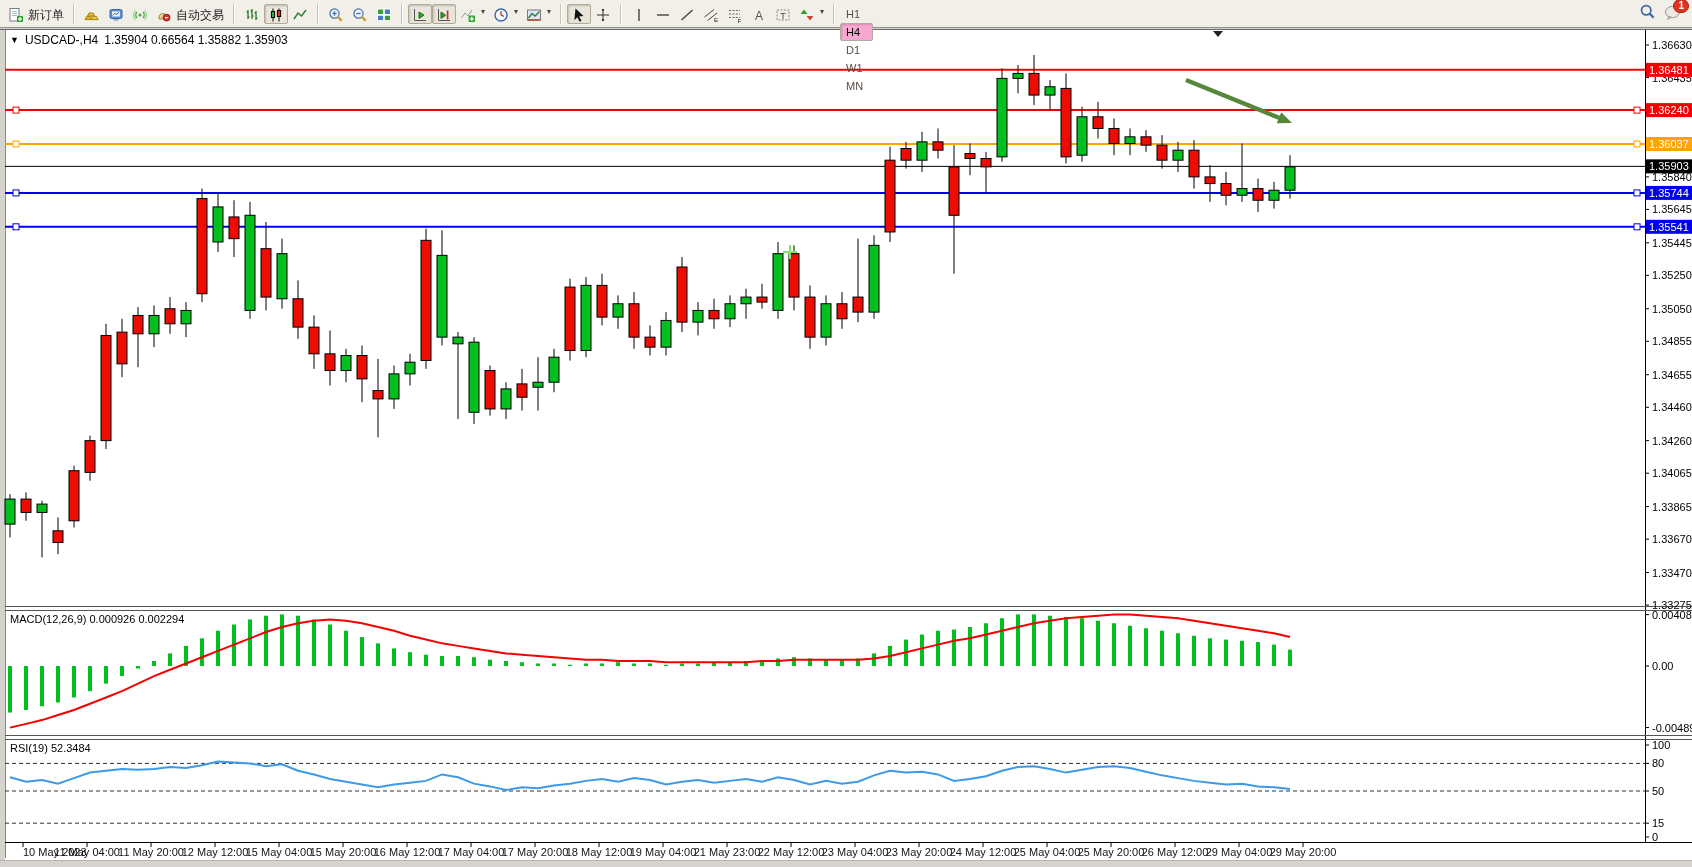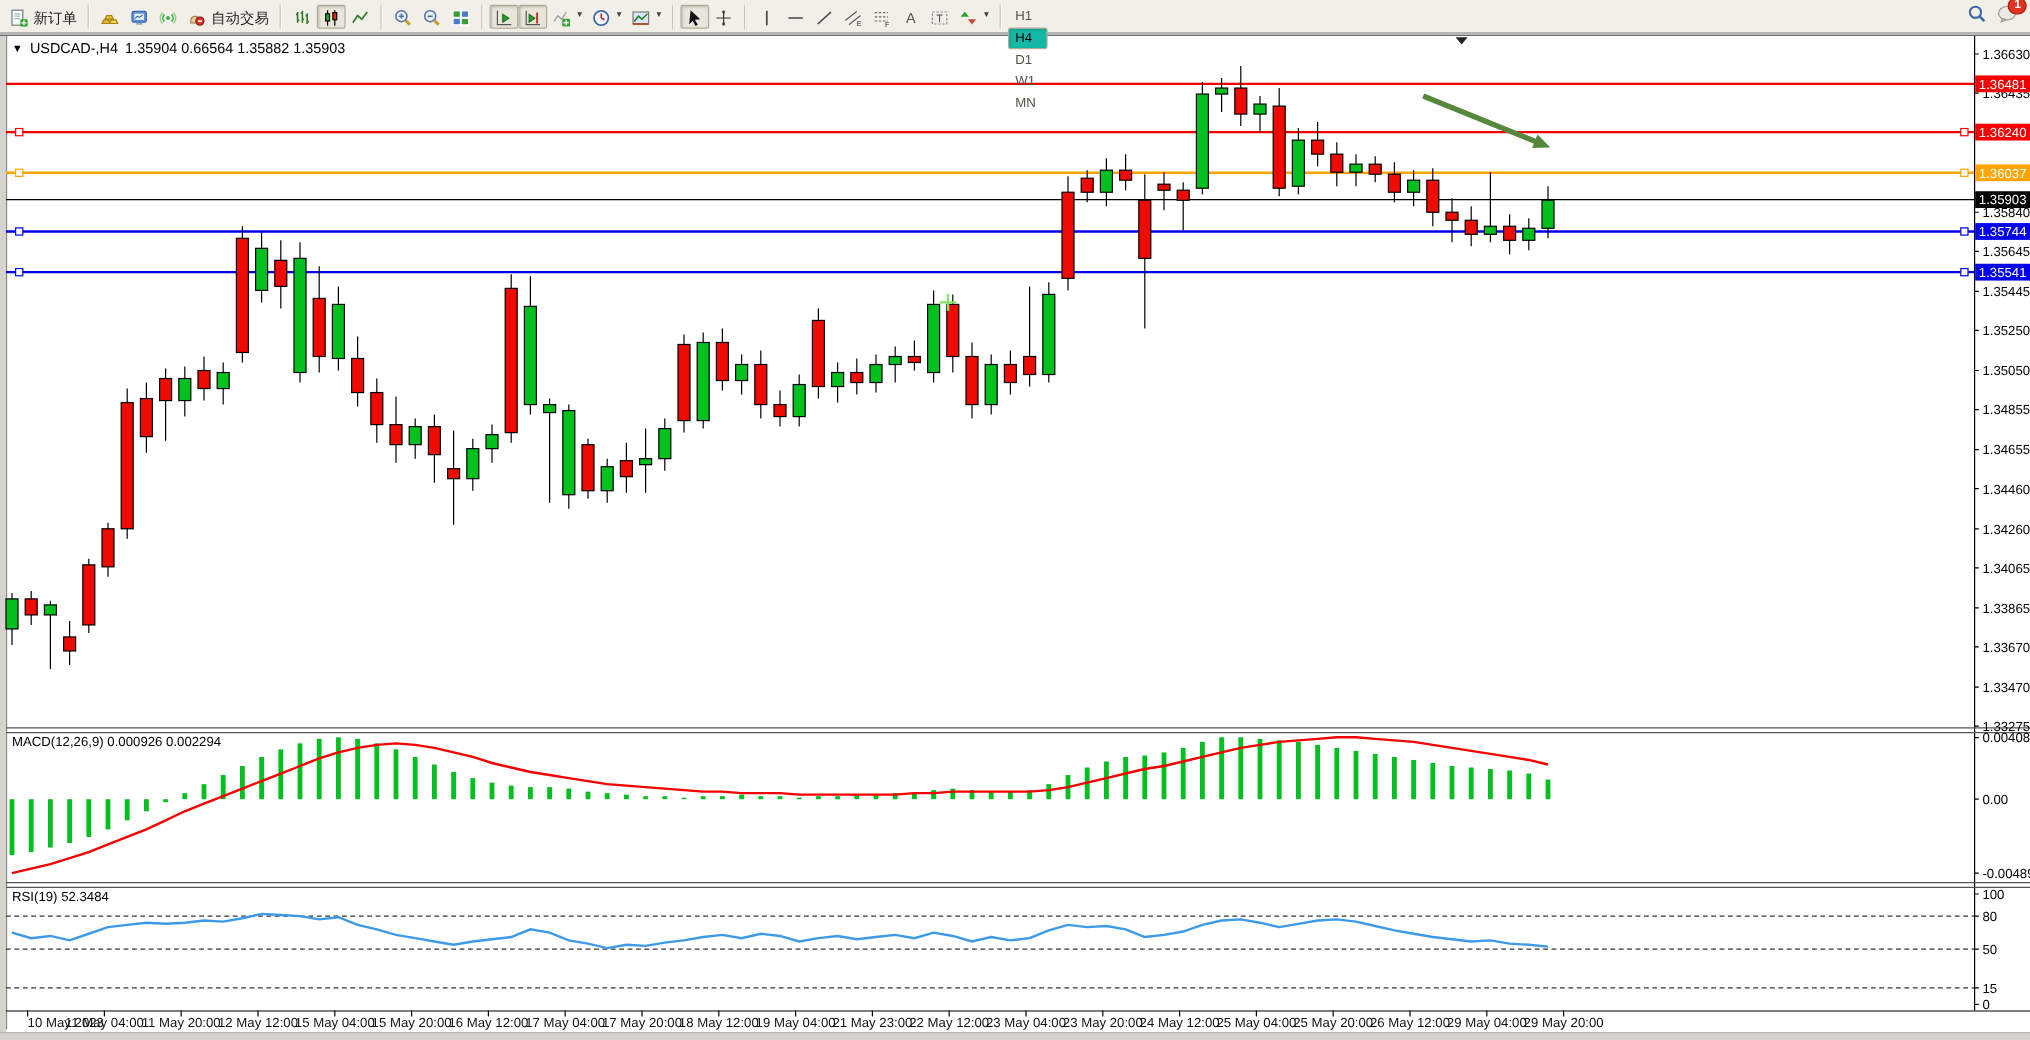--- a/index.html
+++ b/index.html
@@ -7,21 +7,21 @@
   #toolbar{position:absolute;left:0;top:0;width:1692px;height:28px;
     background:#f2efe8;border-bottom:1px solid #8f8f8f;display:flex;align-items:center;
     padding:0 4px;box-sizing:border-box;z-index:5;}
   .tb-btn{display:flex;gap:4px;padding:2px 3px;border:1px solid transparent;
     border-radius:2px;height:20px;box-sizing:border-box;cursor:default;}
   .tb-btn.pressed{border:1px solid #b2ab9c;background:#eae5da;box-shadow:inset 1px 1px 2px rgba(0,0,0,.18);}
   .tb-label{font-size:12px;color:#1c1c1c;white-space:nowrap;}
   .tb-sep{width:1px;height:20px;background:#c9c3b5;border-right:1px solid #ffffff;margin:0 5px;}
   .dd{font-size:8px;color:#444;margin-left:1px;}
   .tf-btn{font-size:11px;color:#564f42;padding:2px 5px;border:1px solid transparent;border-radius:2px;}
-  .tf-btn.pressed{border:1px solid #b2ab9c;background:#14b8a6;color:#000;box-shadow:inset 1px 1px 2px rgba(0,0,0,.15);}
+  .tf-btn.pressed{border:1px solid #b2ab9c;background:#f9a8d4;color:#000;box-shadow:inset 1px 1px 2px rgba(0,0,0,.15);}
   #tb-right{margin-left:auto;display:flex;align-items:center;gap:8px;padding-right:6px;}
   #chat-wrap{position:relative;}
   #chat-badge{position:absolute;top:-5px;right:-7px;background:#e03420;color:#fff;
     font-size:10px;font-weight:bold;border-radius:8px;padding:0 4px;line-height:12px;border:1px solid #b02010;}
   #chart-area{position:absolute;left:0;top:28px;width:1692px;height:839px;background:#d6d3ce;}
   #plot-bg{position:absolute;left:5px;top:1px;width:1687px;height:831px;background:#ffffff;}
   #chart-svg{position:absolute;left:0;top:0;}
   .overlay-label{position:absolute;font-size:12px;color:#000;white-space:nowrap;z-index:3;}
   #symbol-row{left:10px;top:33px;display:flex;align-items:center;gap:6px;}
   #symbol-caret{font-size:9px;color:#000;}

